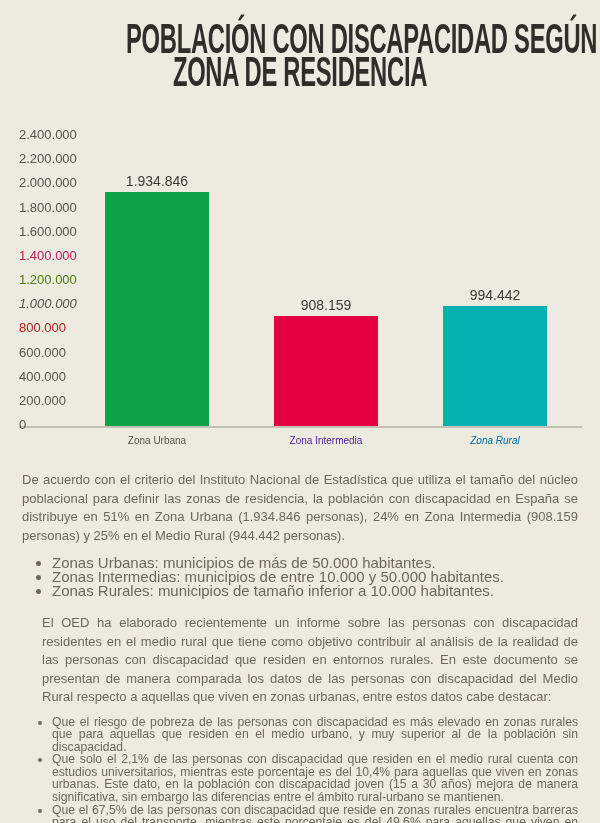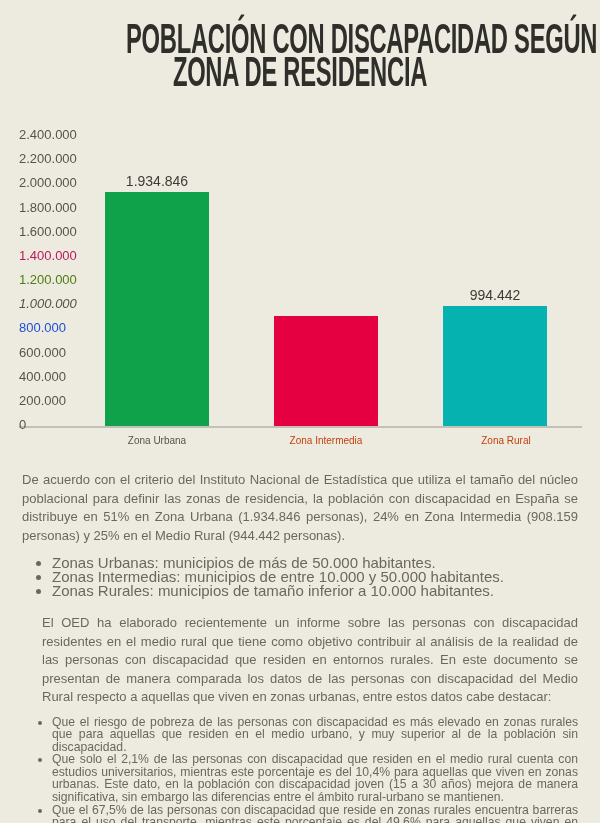--- a/index.html
+++ b/index.html
@@ -74,33 +74,34 @@
   <div class="chart" id="chart">
     <div class="baseline"></div>
   <div class="ytick" style="top: 39px; color: rgb(87, 83, 76);">2.400.000</div>
       <div class="ytick" style="top: 63.1667px; color: rgb(87, 83, 76);">2.200.000</div>
       <div class="ytick" style="top: 87.3333px; color: rgb(87, 83, 76);">2.000.000</div>
       <div class="ytick" style="top: 111.5px; color: rgb(87, 83, 76);">1.800.000</div>
       <div class="ytick" style="top: 135.667px; color: rgb(87, 83, 76);">1.600.000</div>
       <div class="ytick" style="top: 159.833px; color: #be185d;">1.400.000</div>
       <div class="ytick" style="top: 184px; color: #4d7c0f;">1.200.000</div>
       <div class="ytick" style="top: 208.167px; color: rgb(87, 83, 76); font-style: italic;">1.000.000</div>
-      <div class="ytick" style="top: 232.333px; color: #1d4ed8;">800.000</div>
+      <div class="ytick" style="top: 232.333px; color: #b91c1c;">800.000</div>
       <div class="ytick" style="top: 256.5px; color: rgb(87, 83, 76);">600.000</div>
       <div class="ytick" style="top: 280.667px; color: rgb(87, 83, 76);">400.000</div>
       <div class="ytick" style="top: 304.833px; color: rgb(87, 83, 76);">200.000</div>
       <div class="ytick" style="top: 329px; color: rgb(87, 83, 76);">0</div>
       <div class="bar" style="left: 105px; width: 104px; top: 104.206px; height: 233.794px; background: rgb(15, 162, 75);"></div>
       <div class="bar-value" style="left: 77px; width: 160px; top: 85.2061px; color: rgb(60, 59, 53);">1.934.846</div>
       <div class="xlabel" style="left: 77px; width: 160px; top: 347px; color: rgb(87, 83, 76);">Zona Urbana</div>
       <div class="bar" style="left: 274px; width: 104px; top: 228.264px; height: 109.736px; background: rgb(229, 0, 66);"></div>
-      <div class="xlabel" style="left: 246px; width: 160px; top: 347px; color: #c2410c;">Zona Intermedia</div>
+      <div class="bar-value" style="left: 246px; width: 160px; top: 209.264px; color: rgb(60, 59, 53);">908.159</div>
+      <div class="xlabel" style="left: 246px; width: 160px; top: 347px; color: #4c1d95;">Zona Intermedia</div>
       <div class="bar" style="left: 443px; width: 104px; top: 217.838px; height: 120.162px; background: rgb(6, 178, 175);"></div>
       <div class="bar-value" style="left: 415px; width: 160px; top: 198.838px; color: rgb(60, 59, 53);">994.442</div>
-      <div class="xlabel" style="left: 426px; width: 160px; top: 347px; color: #c2410c;">Zona Rural</div>
+      <div class="xlabel" style="left: 415px; width: 160px; top: 347px; color: #0369a1; font-style: italic;">Zona Rural</div>
     </div>
 
   <div class="content">
     <p class="para para-1">De acuerdo con el criterio del Instituto Nacional de Estadística que utiliza el tamaño del núcleo poblacional para definir las zonas de residencia,  la población con discapacidad en España se distribuye en 51% en Zona Urbana (1.934.846 personas), 24% en Zona Intermedia (908.159 personas) y 25% en el Medio Rural (944.442 personas).</p>
     <ul class="list-1" id="list1">
         <li>Zonas Urbanas: municipios de más de 50.000 habitantes.</li>
         <li>Zonas  Intermedias: municipios de entre 10.000 y 50.000 habitantes.</li>
         <li>Zonas Rurales: municipios de tamaño inferior a 10.000 habitantes.</li>
       </ul>
     <p class="para para-2">El OED ha elaborado recientemente un informe sobre las personas con discapacidad residentes en el medio rural que tiene como objetivo contribuir al análisis de la realidad de las personas con discapacidad que residen en entornos rurales. En este documento se presentan de manera comparada los datos de las personas con discapacidad del Medio Rural respecto a aquellas que viven en zonas urbanas, entre estos datos cabe destacar:</p>

